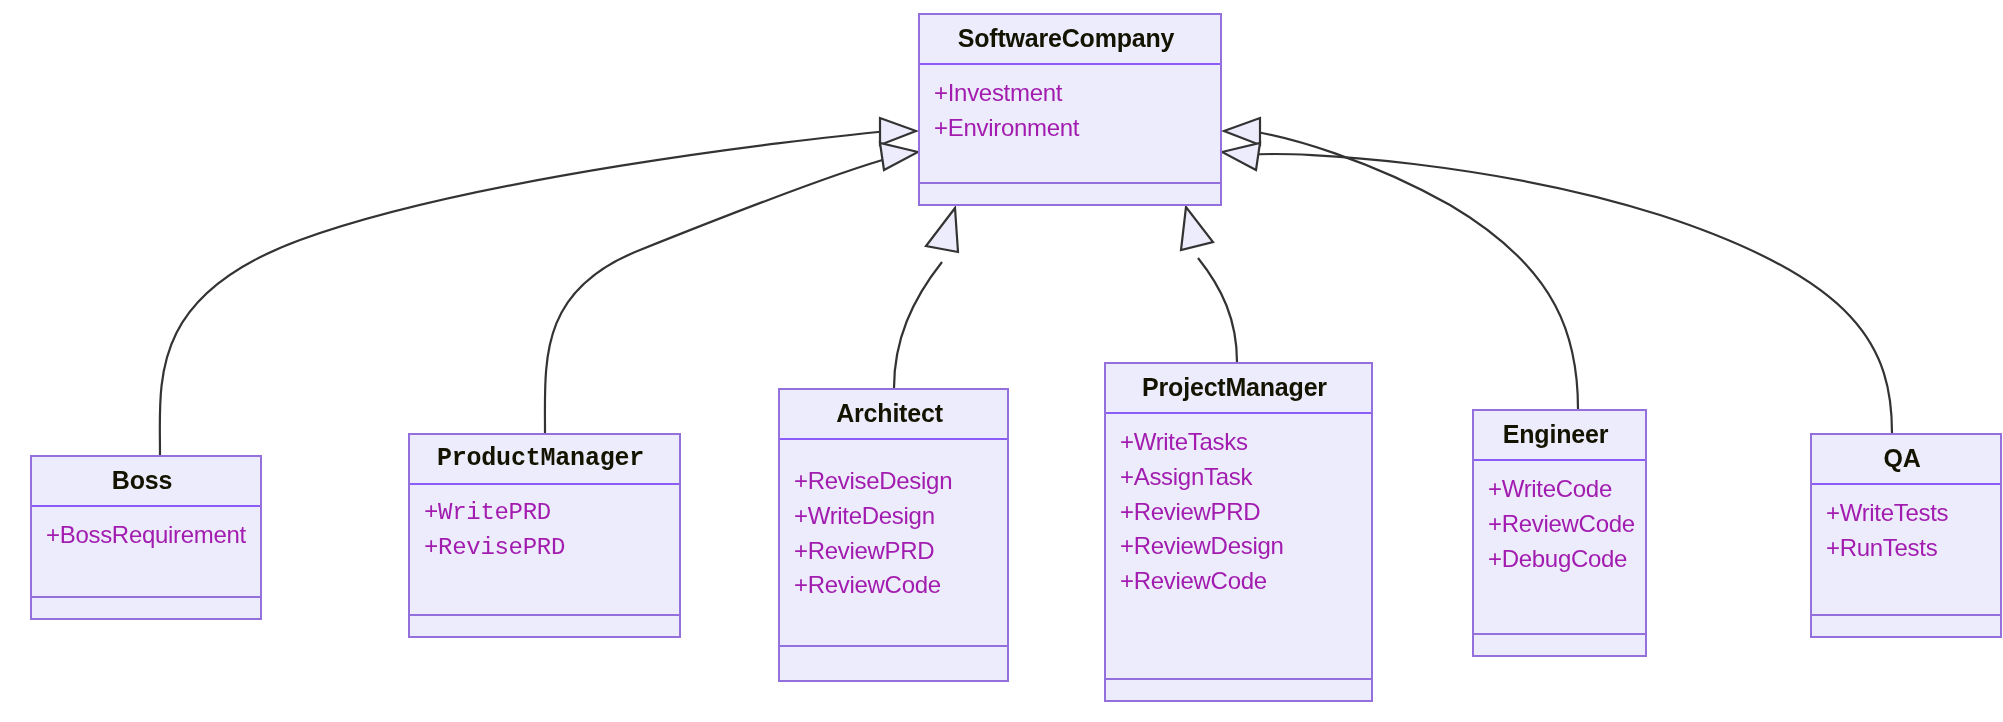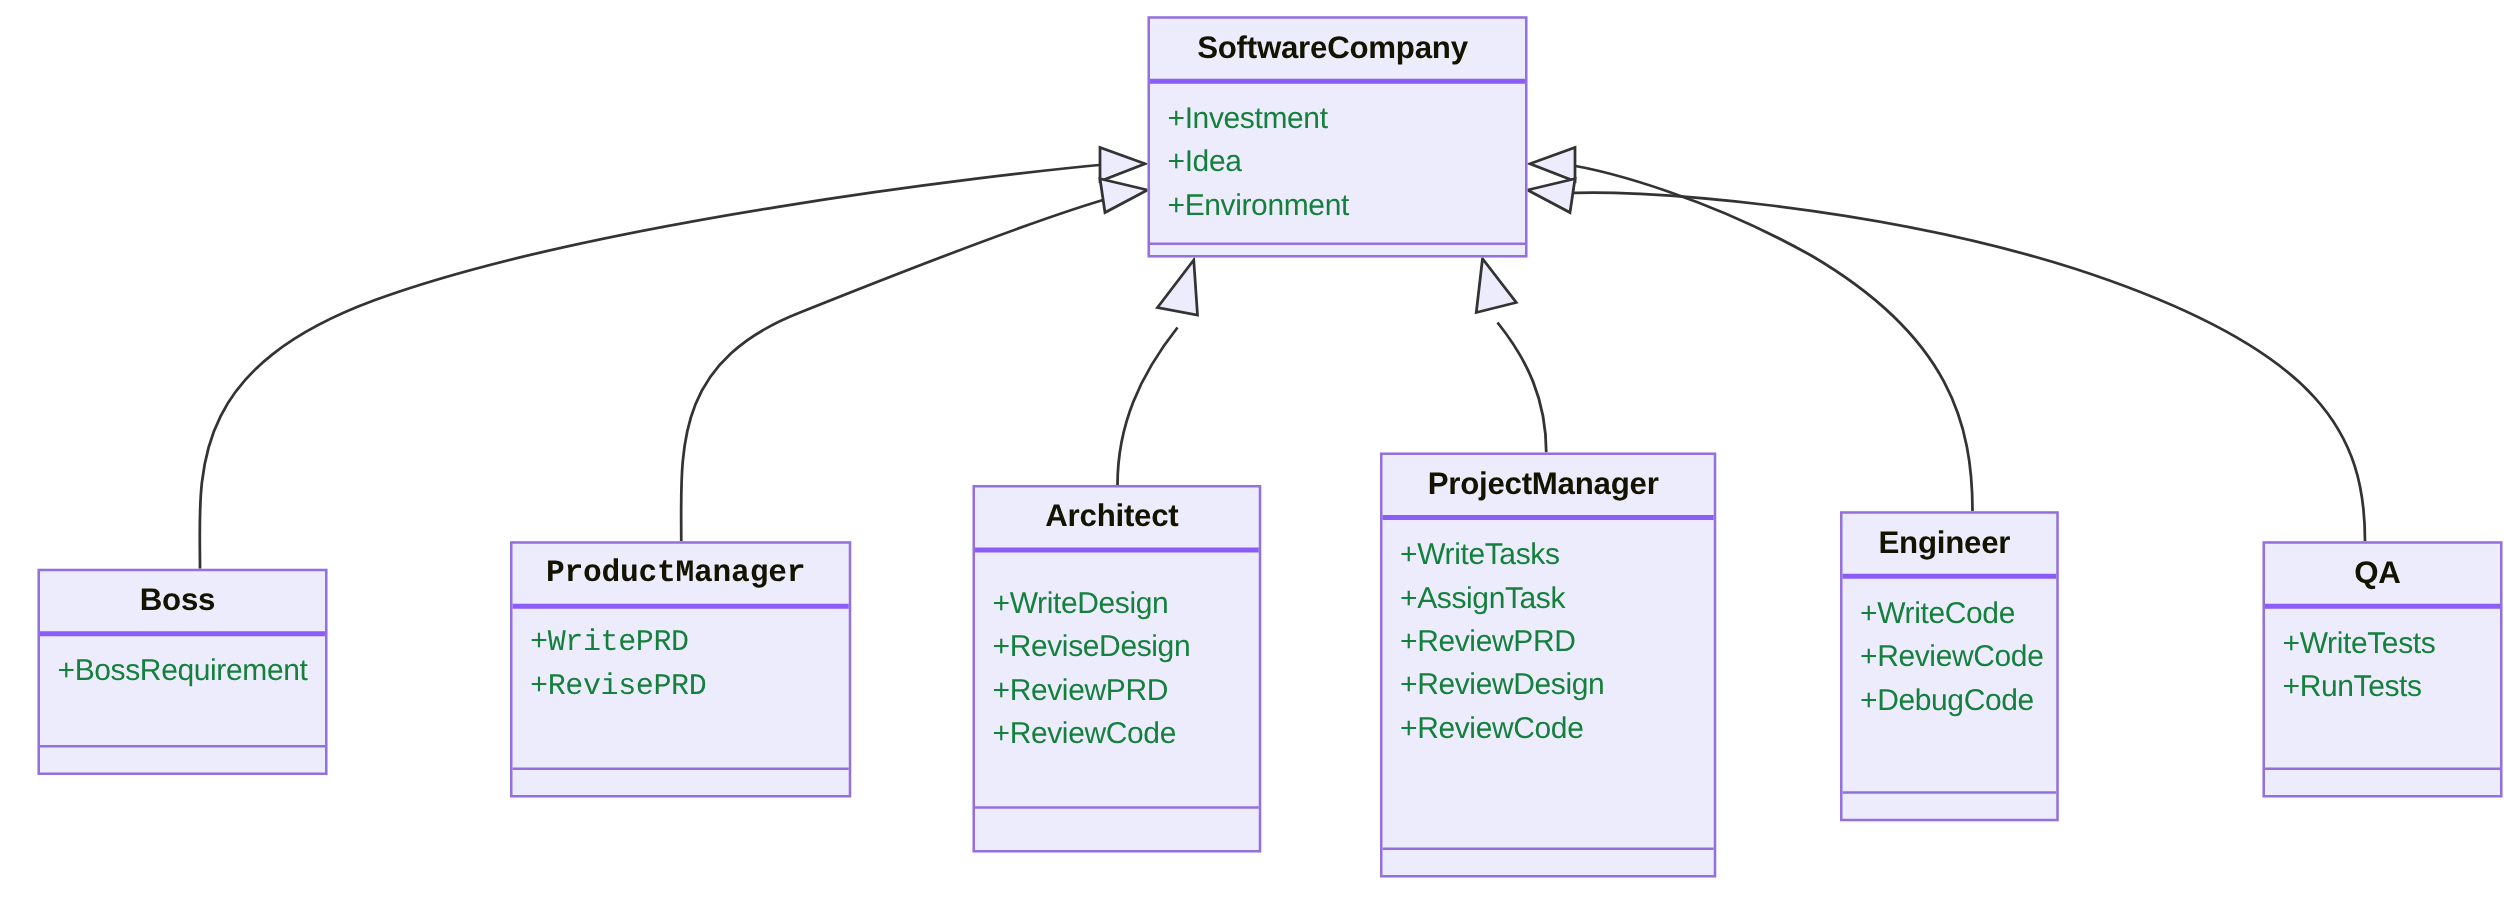--- a/index.html
+++ b/index.html
@@ -32,33 +32,33 @@
     flex-direction: column;
     z-index: 2;
   }
   .uml-title {
     box-sizing: border-box;
     text-align: center;
     font-weight: bold;
     font-size: 25px;
     color: #131300;
     padding: 9px 14px 10px 6px;
-    border-bottom: 4px solid #8b5cf6;
+    border-bottom: 2px solid #8b5cf6;
     letter-spacing: -0.2px;
     white-space: nowrap;
   }
   .uml-members {
     box-sizing: border-box;
     padding: 11px 14px 12px 14px;
     border-bottom: 2px solid #9370db;
     flex: 1 1 auto;
   }
   .uml-member {
     font-size: 24px;
-    color: #15803d;
+    color: #a21caf;
     line-height: 1.45;
     white-space: nowrap;
     letter-spacing: -0.3px;
   }
   .uml-methods {
     box-sizing: border-box;
     min-height: 20px;
     padding: 2px 14px;
   }
 </style>
@@ -97,21 +97,20 @@
     <g>
       <path d="M 1892 433 C 1892 350 1860 280 1660 215 C 1500 164 1300 150 1249 155" fill="none" stroke="#333333" stroke-width="2.2"></path>
       <polygon points="1222,152 1260,143 1256,170" fill="#ececfc" stroke="#333333" stroke-width="2.2" stroke-linejoin="miter"></polygon>
     </g>
   </svg>
 
   <div class="uml-class" style="left:918px; top:13px; width:304px; height:193px;">
     <div class="uml-title">SoftwareCompany</div>
     <div class="uml-members">
       <div class="uml-member">+Investment</div>
-      <div class="uml-member">+Idea</div>
       <div class="uml-member">+Environment</div>
     </div>
     <div class="uml-methods"></div>
   </div>
 
   <div class="uml-class" style="left:14px; top:455px; width:232px; height:165px;margin-left:16px;">
     <div class="uml-title">Boss</div>
     <div class="uml-members">
       <div class="uml-member">+BossRequirement</div>
     </div>
@@ -123,22 +122,22 @@
     <div class="uml-members">
       <div class="uml-member">+WritePRD</div>
       <div class="uml-member">+RevisePRD</div>
     </div>
     <div class="uml-methods"></div>
   </div>
 
   <div class="uml-class" style="left:778px; top:388px; width:231px; height:294px;gap:13px;">
     <div class="uml-title">Architect</div>
     <div class="uml-members">
+      <div class="uml-member">+ReviseDesign</div>
       <div class="uml-member">+WriteDesign</div>
-      <div class="uml-member">+ReviseDesign</div>
       <div class="uml-member">+ReviewPRD</div>
       <div class="uml-member">+ReviewCode</div>
     </div>
     <div class="uml-methods"></div>
   </div>
 
   <div class="uml-class" style="left:1104px; top:362px; width:269px; height:340px;">
     <div class="uml-title">ProjectManager</div>
     <div class="uml-members">
       <div class="uml-member">+WriteTasks</div>

